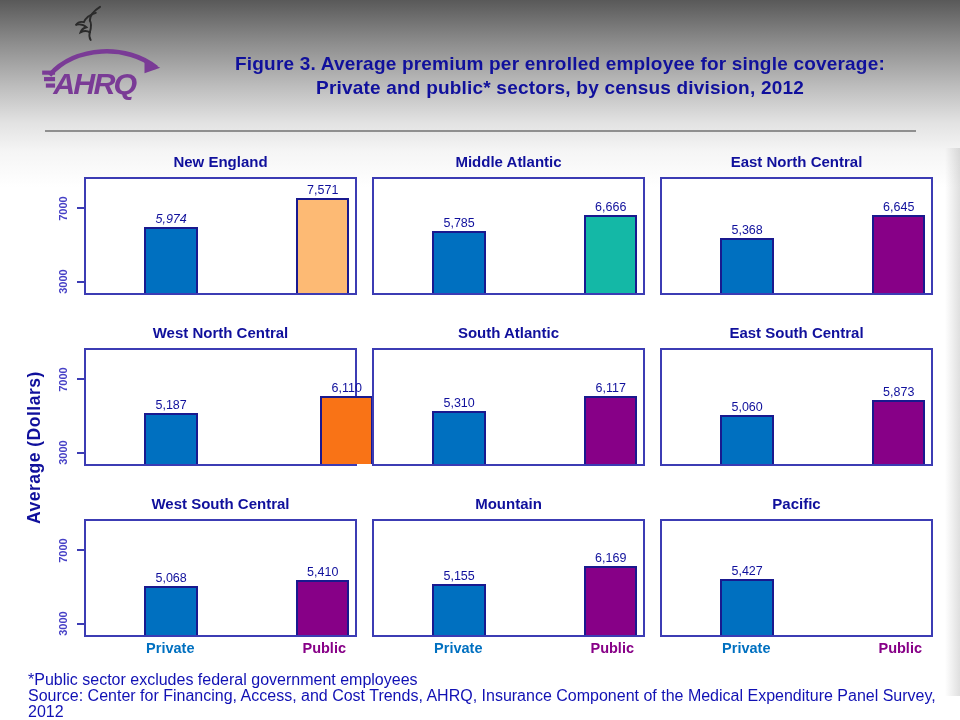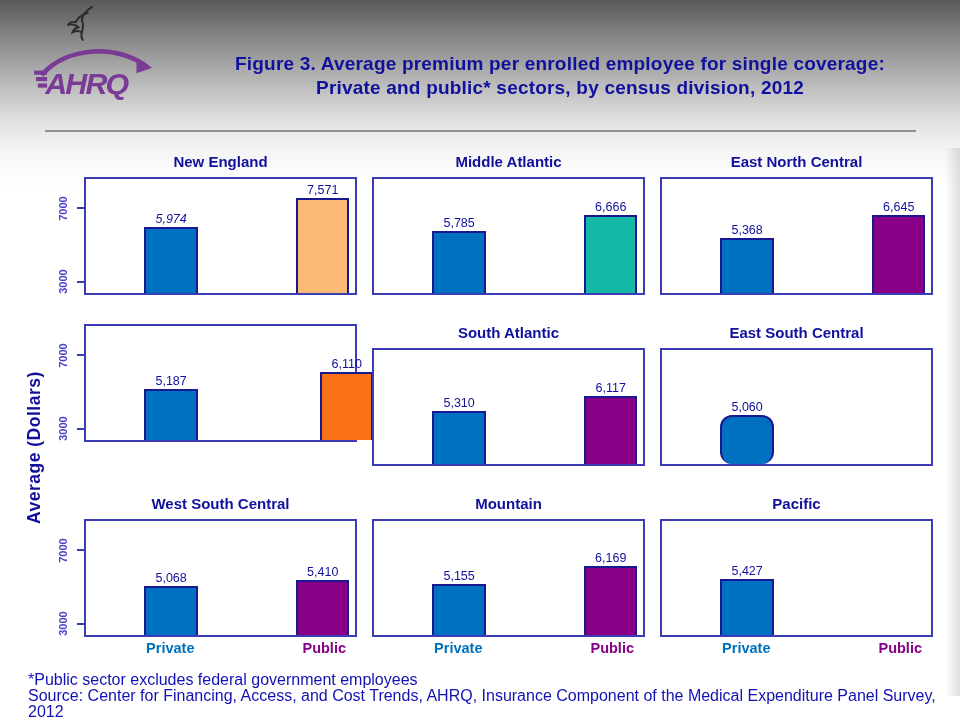--- a/index.html
+++ b/index.html
@@ -6,21 +6,21 @@
   html,body { width:960px; height:720px; overflow:hidden;
     font-family:"Liberation Sans", sans-serif; background:#fff; }
   .slide { position:relative; width:960px; height:720px;
     background:linear-gradient(180deg,#595959 0%, #8d8d8d 6%, #bdbdbd 12%,
       #e2e2e2 17%, #f5f5f5 21%, #ffffff 26%, #ffffff 100%); }
   .slide::after { content:""; position:absolute; top:148px; bottom:24px; right:0;
     width:15px; background:linear-gradient(90deg, rgba(110,110,110,0) 0%, rgba(110,110,110,0.22) 100%);
     pointer-events:none; }
 
   
-  .logo { position:absolute; left:34px; top:4px; width:132px; height:106px; }
+  .logo { position:absolute; left:42px; top:4px; width:132px; height:106px; }
   .logo .eagle { position:absolute; left:30px; top:0; }
   .logo .wordmark { position:absolute; left:0; top:38px; }
   .title { position:absolute; left:185px; right:25px; top:52px; text-align:center;
     color:#10109c; font-weight:bold; font-size:19px; line-height:24px; letter-spacing:0.2px; }
   .divider { position:absolute; left:45px; width:871px; top:130px; height:2px; background:#8f8f8f; }
 
   
   .charts { position:absolute; left:84px; top:153px; width:850px; }
   .row { display:flex; gap:15px; margin-bottom:29px; }
   .row.last { margin-bottom:0; }
@@ -116,20 +116,21 @@
           </div>
           <div class="bar public" style="height: 68.4677%; background: rgb(135, 0, 135);">
             <span class="bar-value">6,645</span>
           </div>
         </div>
       </div>
     </div>
 
     <div class="row">
       <div class="panel">
+        <div class="panel-title">West North Central</div>
         <div class="frame">
           <span class="ytick" style="top: calc(25.8065% - 6.5px);">7000</span>
           <span class="ytick" style="top: calc(90.3226% - 6.5px);">3000</span>
           <span class="tickmark" style="top: calc(25.8065% - 1px);"></span>
           <span class="tickmark" style="top: calc(90.3226% - 1px);"></span>
           <div class="bar private" style="height: 44.9516%; background: rgb(0, 112, 192);">
             <span class="bar-value">5,187</span>
           </div>
           <div class="bar public" style="height: 59.8387%; background: #f97316; margin-left: 24px;">
             <span class="bar-value">6,110</span>
@@ -143,22 +144,25 @@
             <span class="bar-value">5,310</span>
           </div>
           <div class="bar public" style="height: 59.9516%; background: rgb(135, 0, 135);">
             <span class="bar-value">6,117</span>
           </div>
         </div>
       </div>
       <div class="panel">
         <div class="panel-title">East South Central</div>
         <div class="frame">
-          <div class="bar private" style="height: 42.9032%; background: rgb(0, 112, 192); border-radius: 12px;">
+          <div class="bar private" style="height: 42.9032%; background: rgb(0, 112, 192);">
             <span class="bar-value">5,060</span>
+          </div>
+          <div class="bar public" style="height: 56.0161%; background: rgb(135, 0, 135);">
+            <span class="bar-value">5,873</span>
           </div>
         </div>
       </div>
     </div>
 
     <div class="row last">
       <div class="panel">
         <div class="panel-title">West South Central</div>
         <div class="frame">
           <span class="ytick" style="top: calc(25.8065% - 6.5px);">7000</span>

